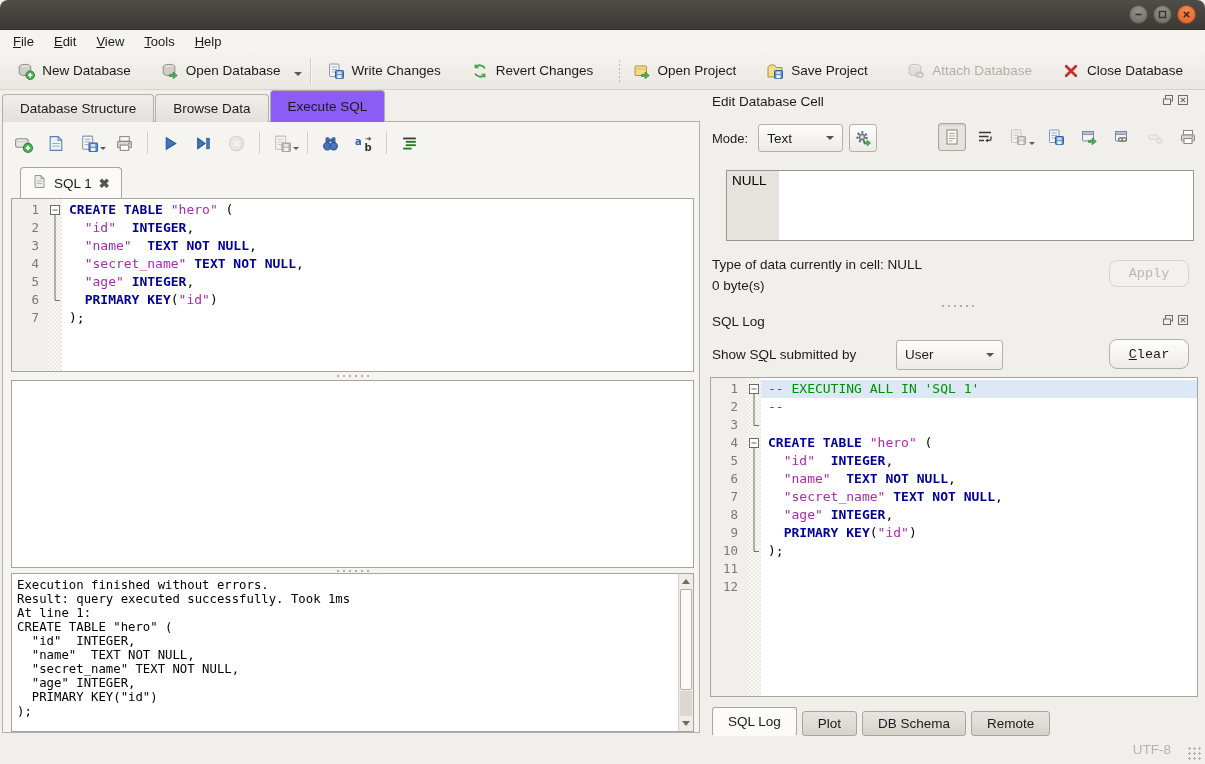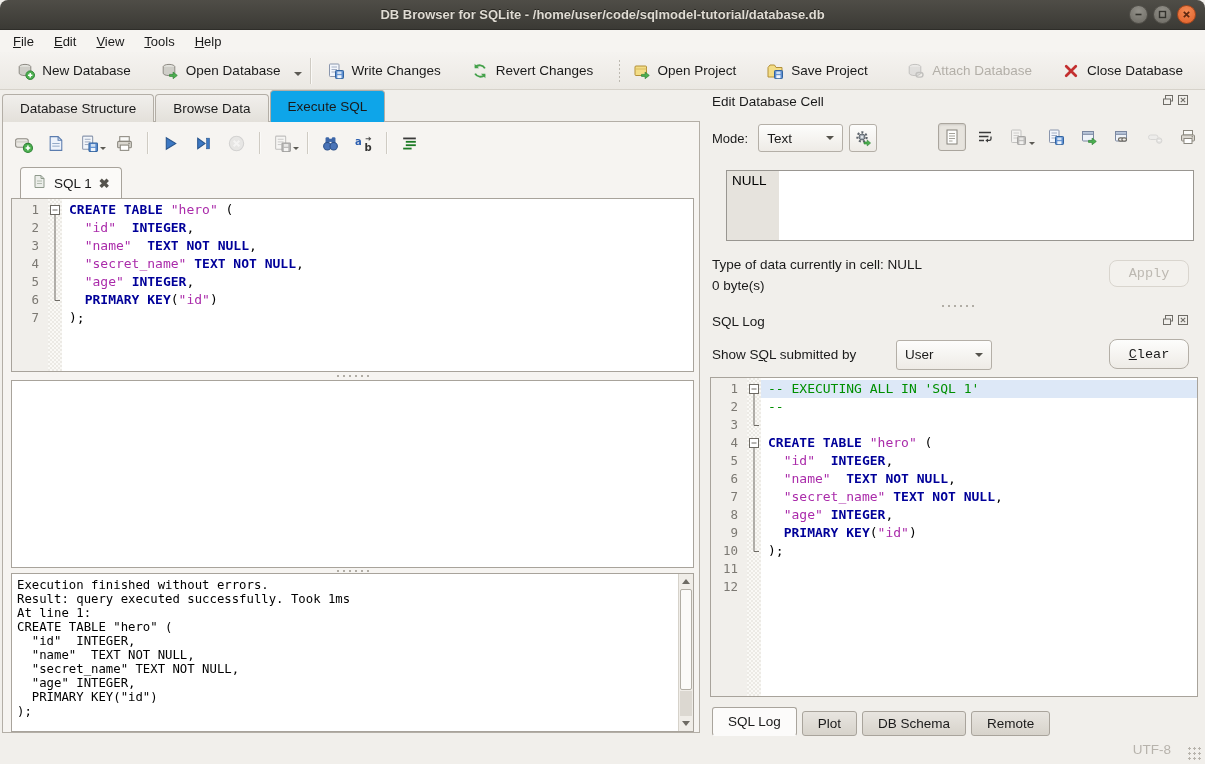--- a/index.html
+++ b/index.html
@@ -34,21 +34,21 @@
   .tbtn{display:flex;align-items:center;gap:7px;padding:4px 8px;margin-right:14px;font-size:13.5px;white-space:nowrap}
   .tbtn .ticon{width:18px;height:18px;flex:none}
   .tbtn.disabled{color:#b3afa8}
   .tbtn.disabled .ticon{filter:grayscale(1);opacity:.45}
   .tb-caret{width:0;height:0;border:4px solid transparent;border-top-color:#5c5a54;margin:10px 0 0 -8px}
 
   
   .main-tabs{position:absolute;left:2px;top:90px;height:32px;display:flex;align-items:flex-end;z-index:4}
   .main-tab{height:28px;display:flex;align-items:center;padding:0 17px;margin-right:1px;font-size:13.5px;
     background:linear-gradient(#f1efec,#e3e0da);border:1px solid #b3aea6;border-bottom:none;border-radius:4px 4px 0 0}
-  .main-tab.active{height:32px;background:#0ea5e9;position:relative;z-index:5}
+  .main-tab.active{height:32px;background:#8b5cf6;position:relative;z-index:5}
 
   
   .content-frame{position:absolute;left:2px;top:121px;width:698px;height:612px;
     background:#f6f4f1;border:1px solid #b3aea6}
   .sql-toolbar{position:absolute;left:8px;top:5px;height:32px;display:flex;align-items:center}
   .sicon{width:24px;height:24px;display:flex;align-items:center;justify-content:center;margin-right:9px}
   .sicon.disabled{filter:grayscale(1);opacity:.55}
   .ssep{width:1px;height:22px;background:#cfcbc3;box-shadow:1px 0 0 #fbfaf8;margin:0 10px 0 2px}
   .sicon-caret{width:0;height:0;border:3.5px solid transparent;border-top-color:#5c5a54;margin:14px 6px 0 -10px}
 
@@ -111,39 +111,38 @@
   .type-line{font-size:13.5px;line-height:21px}
   .btn{position:absolute;height:27px;width:80px;border:1px solid #b4afa7;border-radius:8px;
     background:linear-gradient(#fdfdfc,#eeebe6);font-size:13.5px;display:flex;align-items:center;justify-content:center;font-family:Liberation Mono, monospace}
   .btn.disabled{color:#bcb8b1;background:#f3f1ed;border-color:#d9d5ce}
   #applyBtn{left:405px;top:170px}
   .dock-grip{position:absolute;left:236px;top:214px;width:34px;height:4px;
     background-image:radial-gradient(circle,#b1ada5 1px,transparent 1.2px);background-size:6px 4px;background-repeat:repeat-x;background-position:0 50%}
   .log-title-row{top:222px}
   .show-row{position:absolute;left:8px;top:249px;right:8px;height:31px;display:flex;align-items:center}
   #showLabel{font-size:13.5px}
-  #userSelect{position:absolute;left:184px;width:96px;height:30px}
+  #userSelect{position:absolute;left:184px;width:107px;height:30px}
   #clearBtn{left:405px;top:249px;height:30px}
   #editor2{left:6px;top:287px;width:488px;height:320px;overflow:hidden}
   .bottom-tabs{position:absolute;left:8px;top:616px;height:30px;display:flex;align-items:flex-end;gap:5px}
   .bottom-tab{padding:4px 15px;font-size:13.5px;border:1px solid #a9a49c;border-radius:3px;
     background:linear-gradient(#e8e5e0,#d7d3cb)}
   .bottom-tab.active{background:#fcfbfa;padding:6px 15px;border-bottom-color:#fcfbfa}
 
   
   .statusbar{position:absolute;left:0;top:735px;width:100%;height:29px;display:flex;align-items:center;justify-content:flex-end}
   .encoding{color:#b7b3ac;font-size:13.5px;margin-right:34px}
   .grip-corner{position:absolute;right:3px;bottom:3px;width:14px;height:14px;
     background-image:radial-gradient(circle,#b7b3ac 1px,transparent 1.2px);background-size:5px 5px;background-position:bottom right}
 </style>
 </head>
 <body>
 
 <div class="titlebar">
-  <div class="title">DB Browser for SQLite - /home/user/code/sqlmodel-tutorial/database.db</div>
   <div class="win-controls">
     <div class="win-btn">
       <svg width="11" height="11">
           <path d="M2.5 5.5h6" stroke="#33322d" stroke-width="1.6"></path>
         </svg>
     </div>
     <div class="win-btn">
       <svg width="11" height="11">
           <rect x="2.5" y="2.5" width="6" height="6" fill="none" stroke="#33322d" stroke-width="1.4"></rect>
         </svg>

